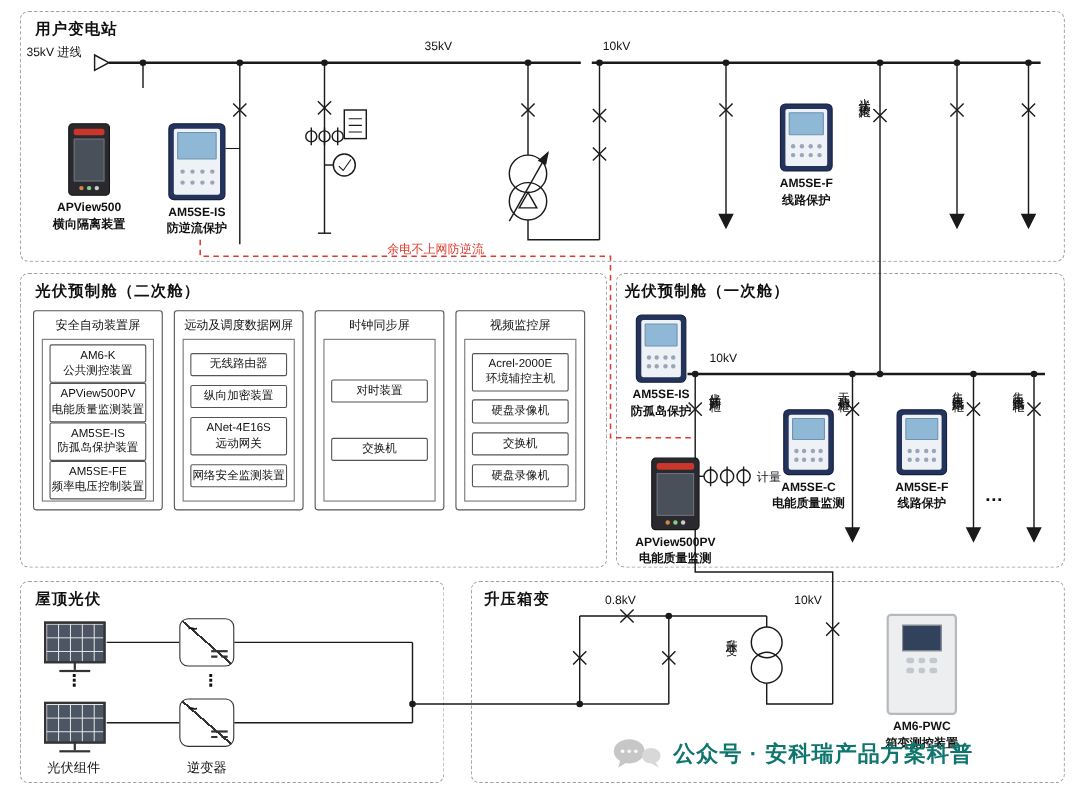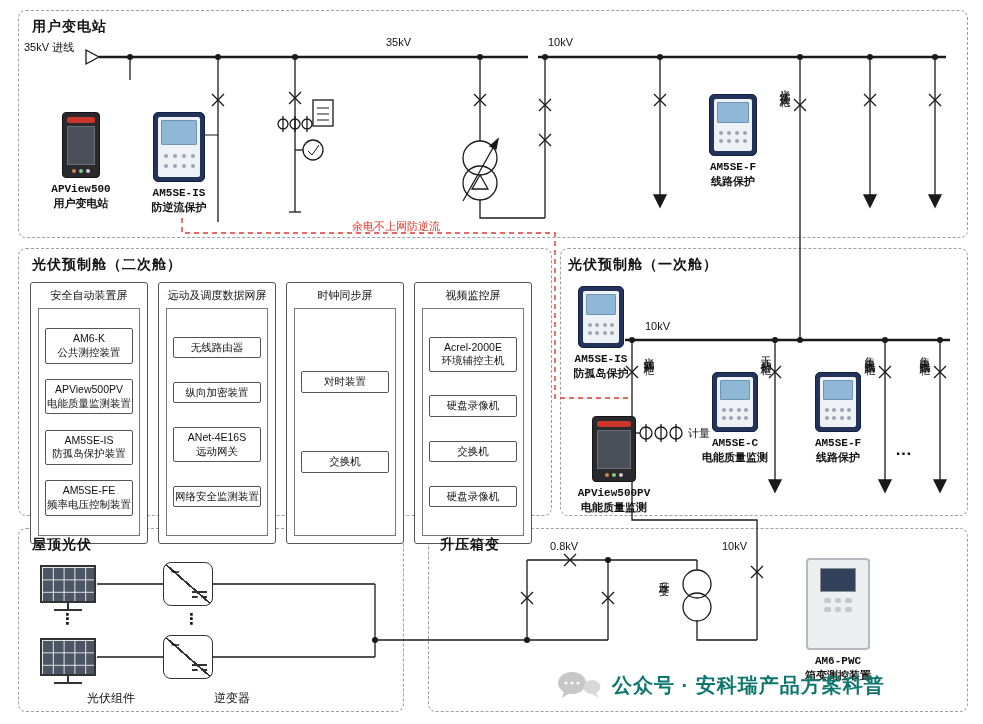--- a/index.html
+++ b/index.html
@@ -10,22 +10,22 @@
   .secbox{position:absolute;border:1.5px dashed #9aa0a6;border-radius:8px;z-index:0;background:#fff;}
   .sec-title{position:absolute;z-index:3;font-weight:bold;font-size:14px;letter-spacing:1px;}
 
   
   #wires{position:absolute;left:0;top:0;z-index:1;}
 
   
   .kv{position:absolute;z-index:3;font-size:11px;white-space:nowrap;}
   .red-note{position:absolute;z-index:3;font-size:11px;color:#e03a2f;white-space:nowrap;}
   .vlabel{position:absolute;z-index:3;writing-mode:vertical-rl;text-orientation:upright;font-size:11px;letter-spacing:2px;line-height:1;}
-  .dev-label{position:absolute;z-index:3;font-size:11px;line-height:1.35;text-align:center;white-space:pre-line;transform:translateX(-50%);font-weight:600;font-family:Liberation Mono, monospace;}
-  .plain-label{position:absolute;z-index:3;font-size:12px;transform:translateX(-50%);white-space:nowrap;margin-left:44px;}
+  .dev-label{position:absolute;z-index:3;font-size:11px;line-height:1.35;text-align:center;white-space:pre-line;transform:translateX(-50%);font-weight:600;}
+  .plain-label{position:absolute;z-index:3;font-size:12px;transform:translateX(-50%);white-space:nowrap;}
   .vdots{position:absolute;z-index:3;font-size:15px;font-weight:bold;}
   .hdots{position:absolute;z-index:3;font-size:17px;font-weight:bold;letter-spacing:2px;}
 
   
   .relay{position:absolute;z-index:2;background:#24335b;border:1px solid #14203f;border-radius:5px;padding:4px;box-sizing:border-box;display:flex;}
   .relay .face{flex:1;background:#eef1f5;border-radius:2px;display:flex;flex-direction:column;padding:3px;}
   .relay .screen{height:42%;background:#8fb7d6;border:1px solid #6e93b0;border-radius:1px;margin-bottom:3px;}
   .relay .dots{flex:1;display:grid;grid-template-columns:repeat(4,1fr);align-content:space-evenly;justify-items:center;}
   .relay .dots i{width:4px;height:4px;border-radius:50%;background:#9aa6b8;}
 
@@ -38,21 +38,21 @@
   .tower .tleds i:nth-child(2){background:#8c8;}
   .tower .tleds i:nth-child(3){background:#ccc;}
 
   
   .pwc{position:absolute;z-index:2;background:#eceef0;border:2px solid #b6babe;border-radius:4px;box-sizing:border-box;padding:8px 6px;display:flex;flex-direction:column;align-items:center;}
   .pwc .pscreen{width:70%;height:22px;background:#32425c;border:1px solid #8a8f94;margin-bottom:6px;}
   .pwc .pbtns{display:grid;grid-template-columns:repeat(3,1fr);gap:4px;width:60%;}
   .pwc .pbtns i{height:5px;background:#c3c8cd;border-radius:2px;}
 
   
-  .panel{position:absolute;top:282px;width:118px;height:262px;border:1.5px solid #555;border-radius:3px;z-index:2;background:#fff;box-sizing:border-box;}
+  .panel{position:absolute;top:282px;width:118px;height:182px;border:1.5px solid #555;border-radius:3px;z-index:2;background:#fff;box-sizing:border-box;}
   .panel-title{text-align:center;font-size:11px;padding-top:5px;white-space:nowrap;}
   .panel-body{position:absolute;left:7px;right:7px;top:25px;bottom:7px;border:1px solid #777;display:flex;flex-direction:column;justify-content:space-evenly;padding:4px 6px;box-sizing:border-box;}
   .pitem{border:1px solid #555;border-radius:2px;padding:3px 1px;font-size:10.5px;line-height:1.3;text-align:center;white-space:pre-line;background:#fff;}
 
   
   .pvpanel{position:absolute;z-index:2;width:56px;height:38px;background:#4b5563;border:2px solid #333;box-sizing:border-box;
     background-image:linear-gradient(#e8e8e8 1px,transparent 1px),linear-gradient(90deg,#e8e8e8 1px,transparent 1px);
     background-size:10.8px 12.4px;}
   .pvpanel::after{content:"";position:absolute;left:50%;top:100%;width:2px;height:8px;background:#333;transform:translateX(-50%);}
   .pvpanel::before{content:"";position:absolute;left:50%;top:100%;margin-top:8px;width:28px;height:2px;background:#333;transform:translateX(-50%);}
@@ -219,21 +219,21 @@
   <div class="tower" style="left:62px;top:112px;width:38px;height:66px">
     <div class="stripe"></div>
     <div class="tscreen"></div>
     <div class="tleds">
         <i></i>
         <i></i>
         <i></i>
       </div>
   </div>
   <div class="dev-label" style="left:81px;top:182px">APView500
-用户变电站</div>
+横向隔离装置</div>
 
   <div class="relay" style="left:153px;top:112px;width:52px;height:70px">
     <div class="face">
       <div class="screen"></div>
       <div class="dots">
           <i></i>
           <i></i>
           <i></i>
           <i></i>
           <i></i>

